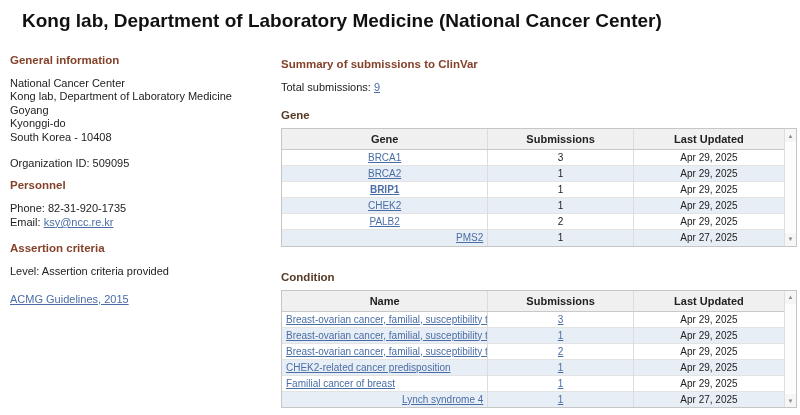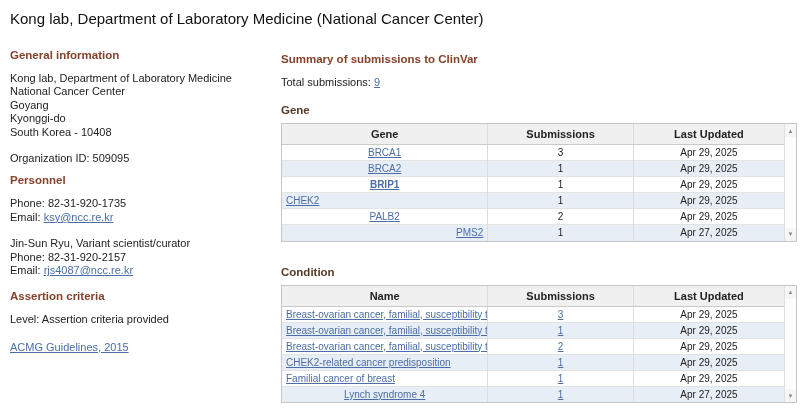--- a/index.html
+++ b/index.html
@@ -2,21 +2,21 @@
 <html><head>
 <meta charset="utf-8">
 <style>
   * { margin:0; padding:0; box-sizing:border-box; }
   html,body { width:800px; height:415px; overflow:hidden; background:#ffffff; }
   body {
     font-family:"Liberation Sans","DejaVu Sans",sans-serif;
     font-size:11px; color:#222; padding:8px 10px;
   }
   a.lnk { color:#4a6da5; text-decoration:underline; cursor:pointer; }
-  h1.page-title { font-size:15px; font-weight:normal; color:#111; margin:2px 0 16px 0; }
+  h1.page-title { font-size:19px; font-weight:bold; color:#111; margin:2px 0 16px 12px; }
   .cols { display:flex; align-items:flex-start; }
   .left-col { width:271px; flex:0 0 271px; }
   .right-col { flex:1; min-width:0; padding-top:4px; }
   h2.sec { font-size:11.5px; font-weight:bold; color:#84422a; margin:6px 0 11px 0; }
   .left-col .line { line-height:13.4px; }
   .orgid { margin-top:13px; margin-bottom:9px; }
   .person { margin-bottom:13px; }
   .acmg { margin-top:14px; }
   .summary-head { margin:0 0 11px 0; }
   .total-line { margin:0 0 4px 0; line-height:13px; }
@@ -47,36 +47,31 @@
 </style>
 </head>
 <body>
 
 <h1 class="page-title">Kong lab, Department of Laboratory Medicine (National Cancer Center)</h1>
 
 <div class="cols">
 
   <div class="left-col">
     <h2 class="sec">General information</h2>
+    <div class="line">National Cancer Center</div>
     <div class="line">Kong lab, Department of Laboratory Medicine</div>
-    <div class="line">National Cancer Center</div>
     <div class="line">Goyang</div>
     <div class="line">Kyonggi-do</div>
     <div class="line">South Korea - 10408</div>
     <div class="line orgid">Organization ID: 509095</div>
 
     <h2 class="sec">Personnel</h2>
     <div class="person">
       <div class="line">Phone: 82-31-920-1735</div>
       <div class="line"><span>Email: </span><a class="lnk" href="#">ksy@ncc.re.kr</a></div>
-    </div>
-    <div class="person">
-      <div class="line">Jin-Sun Ryu, Variant scientist/curator</div>
-      <div class="line">Phone: 82-31-920-2157</div>
-      <div class="line"><span>Email: </span><a class="lnk" href="#">rjs4087@ncc.re.kr</a></div>
     </div>
 
     <h2 class="sec">Assertion criteria</h2>
     <div class="line">Level: Assertion criteria provided</div>
     <div class="line acmg"><a class="lnk" href="#">ACMG Guidelines, 2015</a></div>
   </div>
 
   <div class="right-col">
     <h2 class="sec summary-head">Summary of submissions to ClinVar</h2>
     <div class="total-line"><span>Total submissions: </span><a class="lnk" href="#">9</a></div>
@@ -106,21 +101,21 @@
               <td style="text-align: center;"><a class="lnk" href="#">BRCA2</a></td>
               <td style="text-align: center;">1</td>
               <td style="text-align: center;">Apr 29, 2025</td>
             </tr>
             <tr>
               <td style="text-align: center; font-weight: bold;"><a class="lnk" href="#">BRIP1</a></td>
               <td style="text-align: center;">1</td>
               <td style="text-align: center;">Apr 29, 2025</td>
             </tr>
             <tr>
-              <td style=""><a class="lnk" href="#">CHEK2</a></td>
+              <td style="text-align: center;"><a class="lnk" href="#">CHEK2</a></td>
               <td style="text-align: center;">1</td>
               <td style="text-align: center;">Apr 29, 2025</td>
             </tr>
             <tr>
               <td style="text-align: center;"><a class="lnk" href="#">PALB2</a></td>
               <td style="text-align: center;">2</td>
               <td style="text-align: center;">Apr 29, 2025</td>
             </tr>
             <tr>
               <td style="text-align: right;"><a class="lnk" href="#">PMS2</a></td>
@@ -171,21 +166,21 @@
               <td style="text-align: left;"><a class="lnk" href="#">CHEK2-related cancer predisposition</a></td>
               <td style="text-align: center;"><a class="lnk" href="#">1</a></td>
               <td style="text-align: center;">Apr 29, 2025</td>
             </tr>
             <tr>
               <td style="text-align: left;"><a class="lnk" href="#">Familial cancer of breast</a></td>
               <td style="text-align: center;"><a class="lnk" href="#">1</a></td>
               <td style="text-align: center;">Apr 29, 2025</td>
             </tr>
             <tr>
-              <td style="text-align: center;"><a class="lnk" href="#">Lynch syndrome 4</a></td>
+              <td style="text-align: right;"><a class="lnk" href="#">Lynch syndrome 4</a></td>
               <td style="text-align: center;"><a class="lnk" href="#">1</a></td>
               <td style="text-align: center;">Apr 27, 2025</td>
             </tr>
           </tbody>
         </table>
       <div class="vscroll">
         <div class="arrow">▲</div>
         <div class="track"></div>
         <div class="arrow">▼</div>
       </div>

